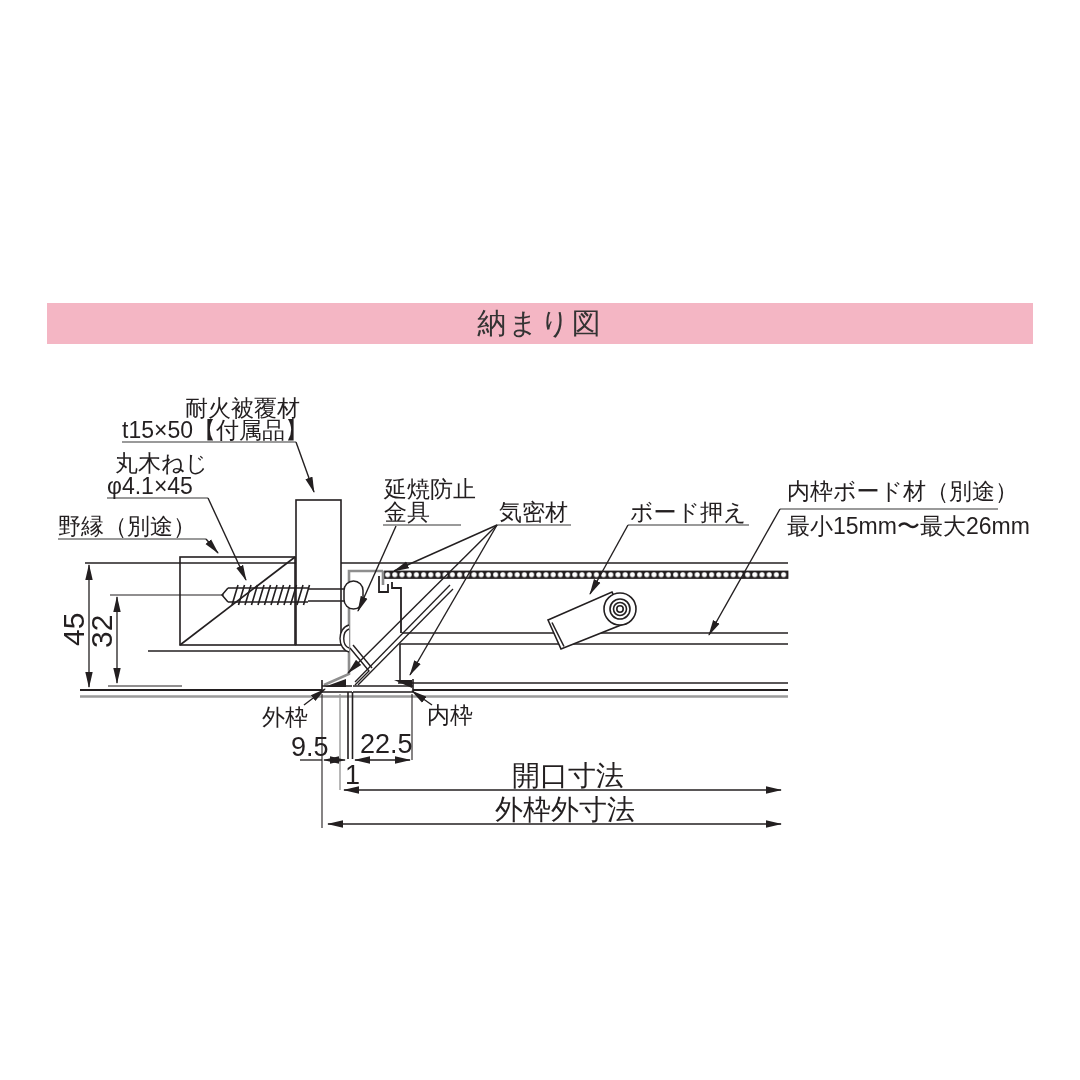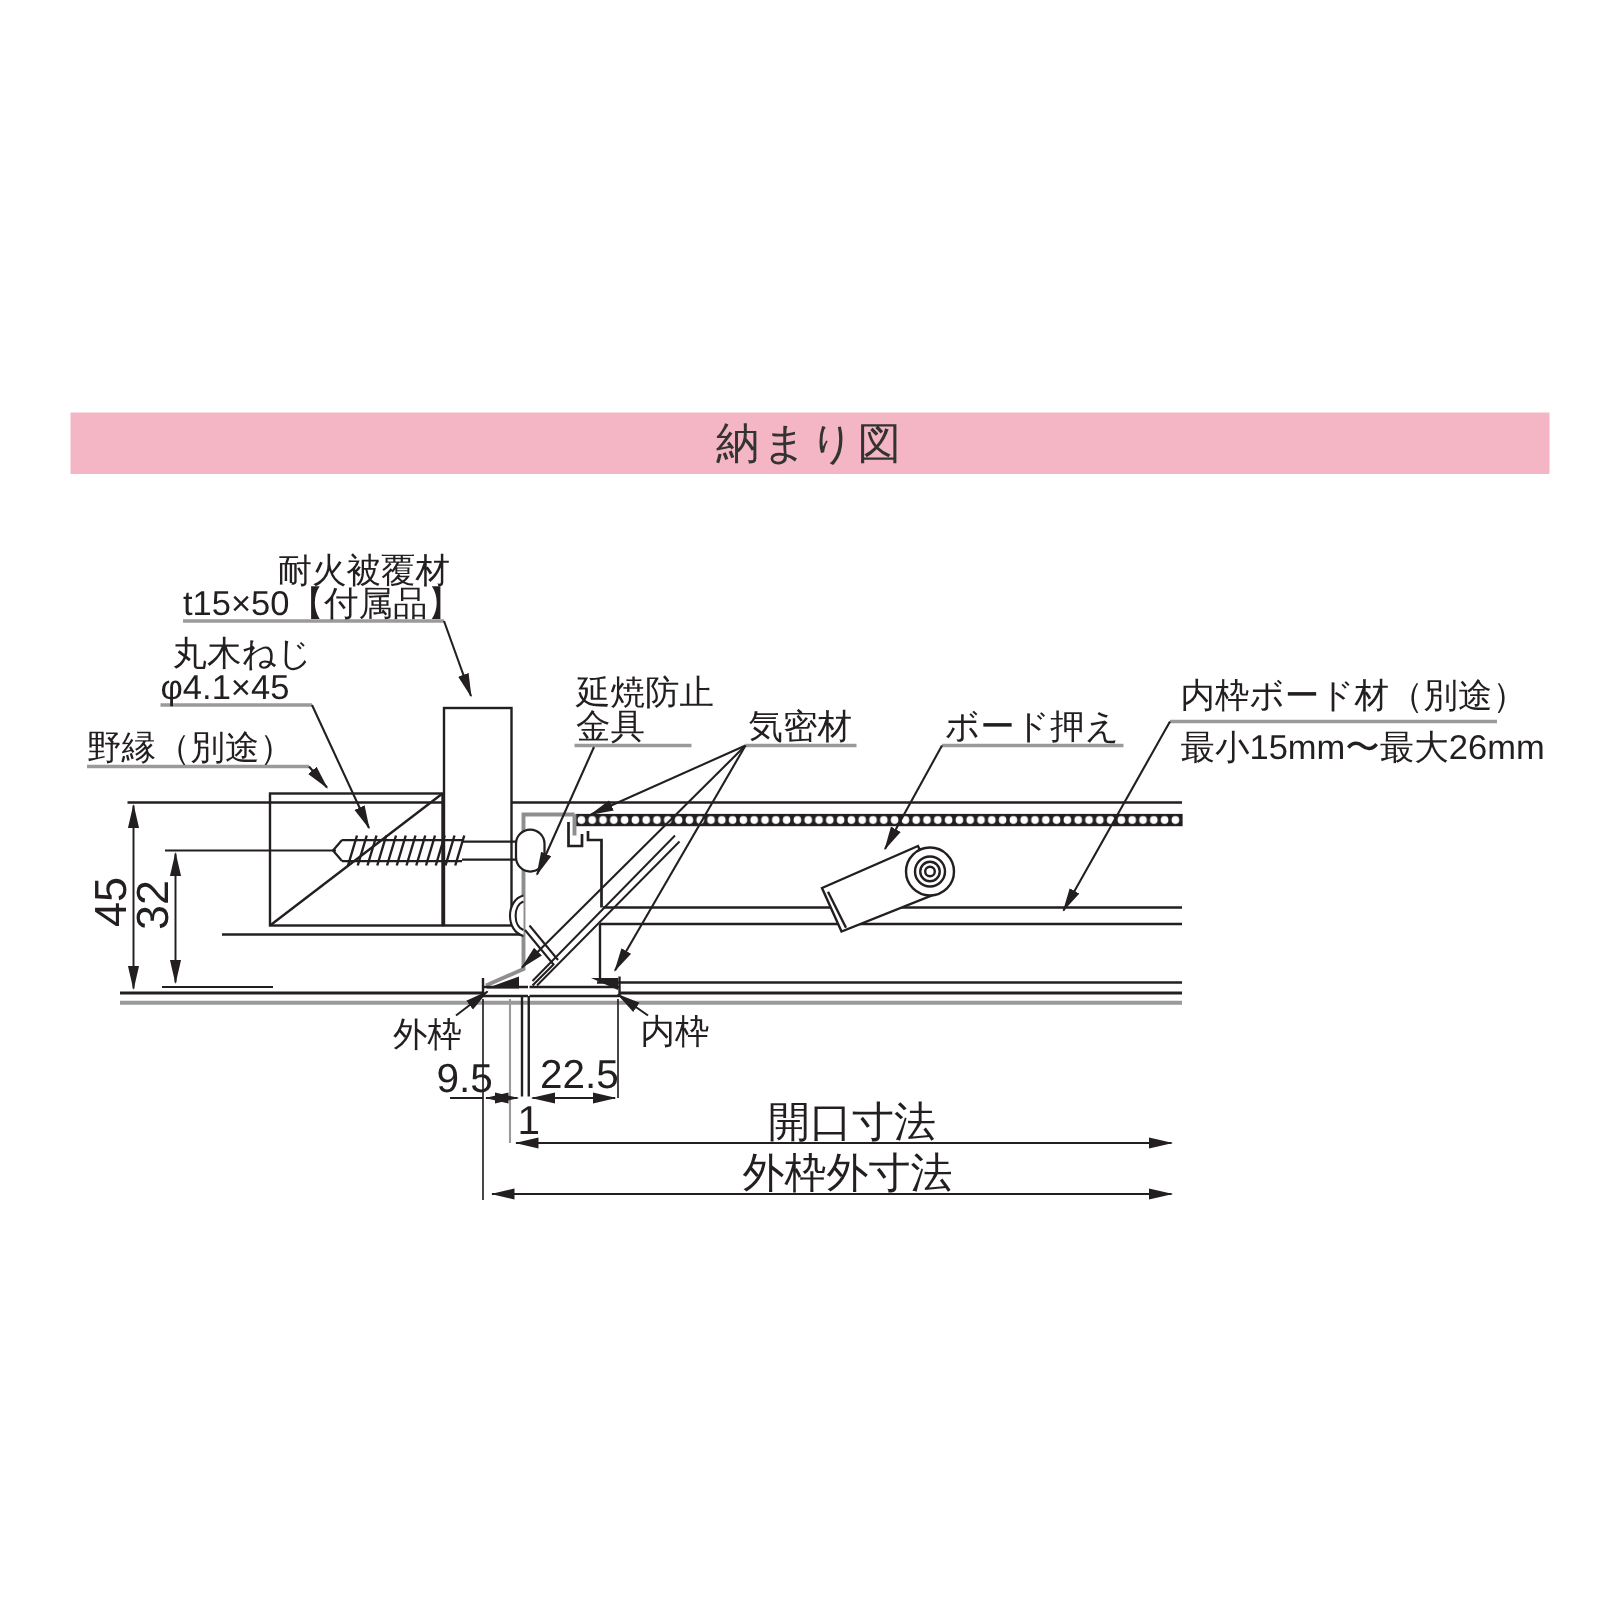--- a/index.html
+++ b/index.html
@@ -1,17 +1,17 @@
 <!DOCTYPE html>
 <html><head>
 <meta charset="utf-8">
 <style>
   html,body{margin:0;padding:0;background:#ffffff;}
   .canvas{position:relative;width:1080px;height:1048px;background:#ffffff;overflow:hidden;
-          font-family:"Liberation Sans","DejaVu Sans",sans-serif;}
+          font-family:"Liberation Sans","DejaVu Sans",sans-serif;margin-top:28px;}
   .titlebar{position:absolute;left:47px;top:275px;width:986px;height:41px;
             display:flex;align-items:center;justify-content:center;}
   .titlebar .t{font-size:29px;font-weight:500;letter-spacing:2px;color:#333;}
   svg text{fill:#231f20;}
   .lbl{font-size:23px;}
   .dimnum{font-size:27px;}
   .dimbig{font-size:30px;}
   .dimlbl{font-size:28px;}
 </style>
 </head>

